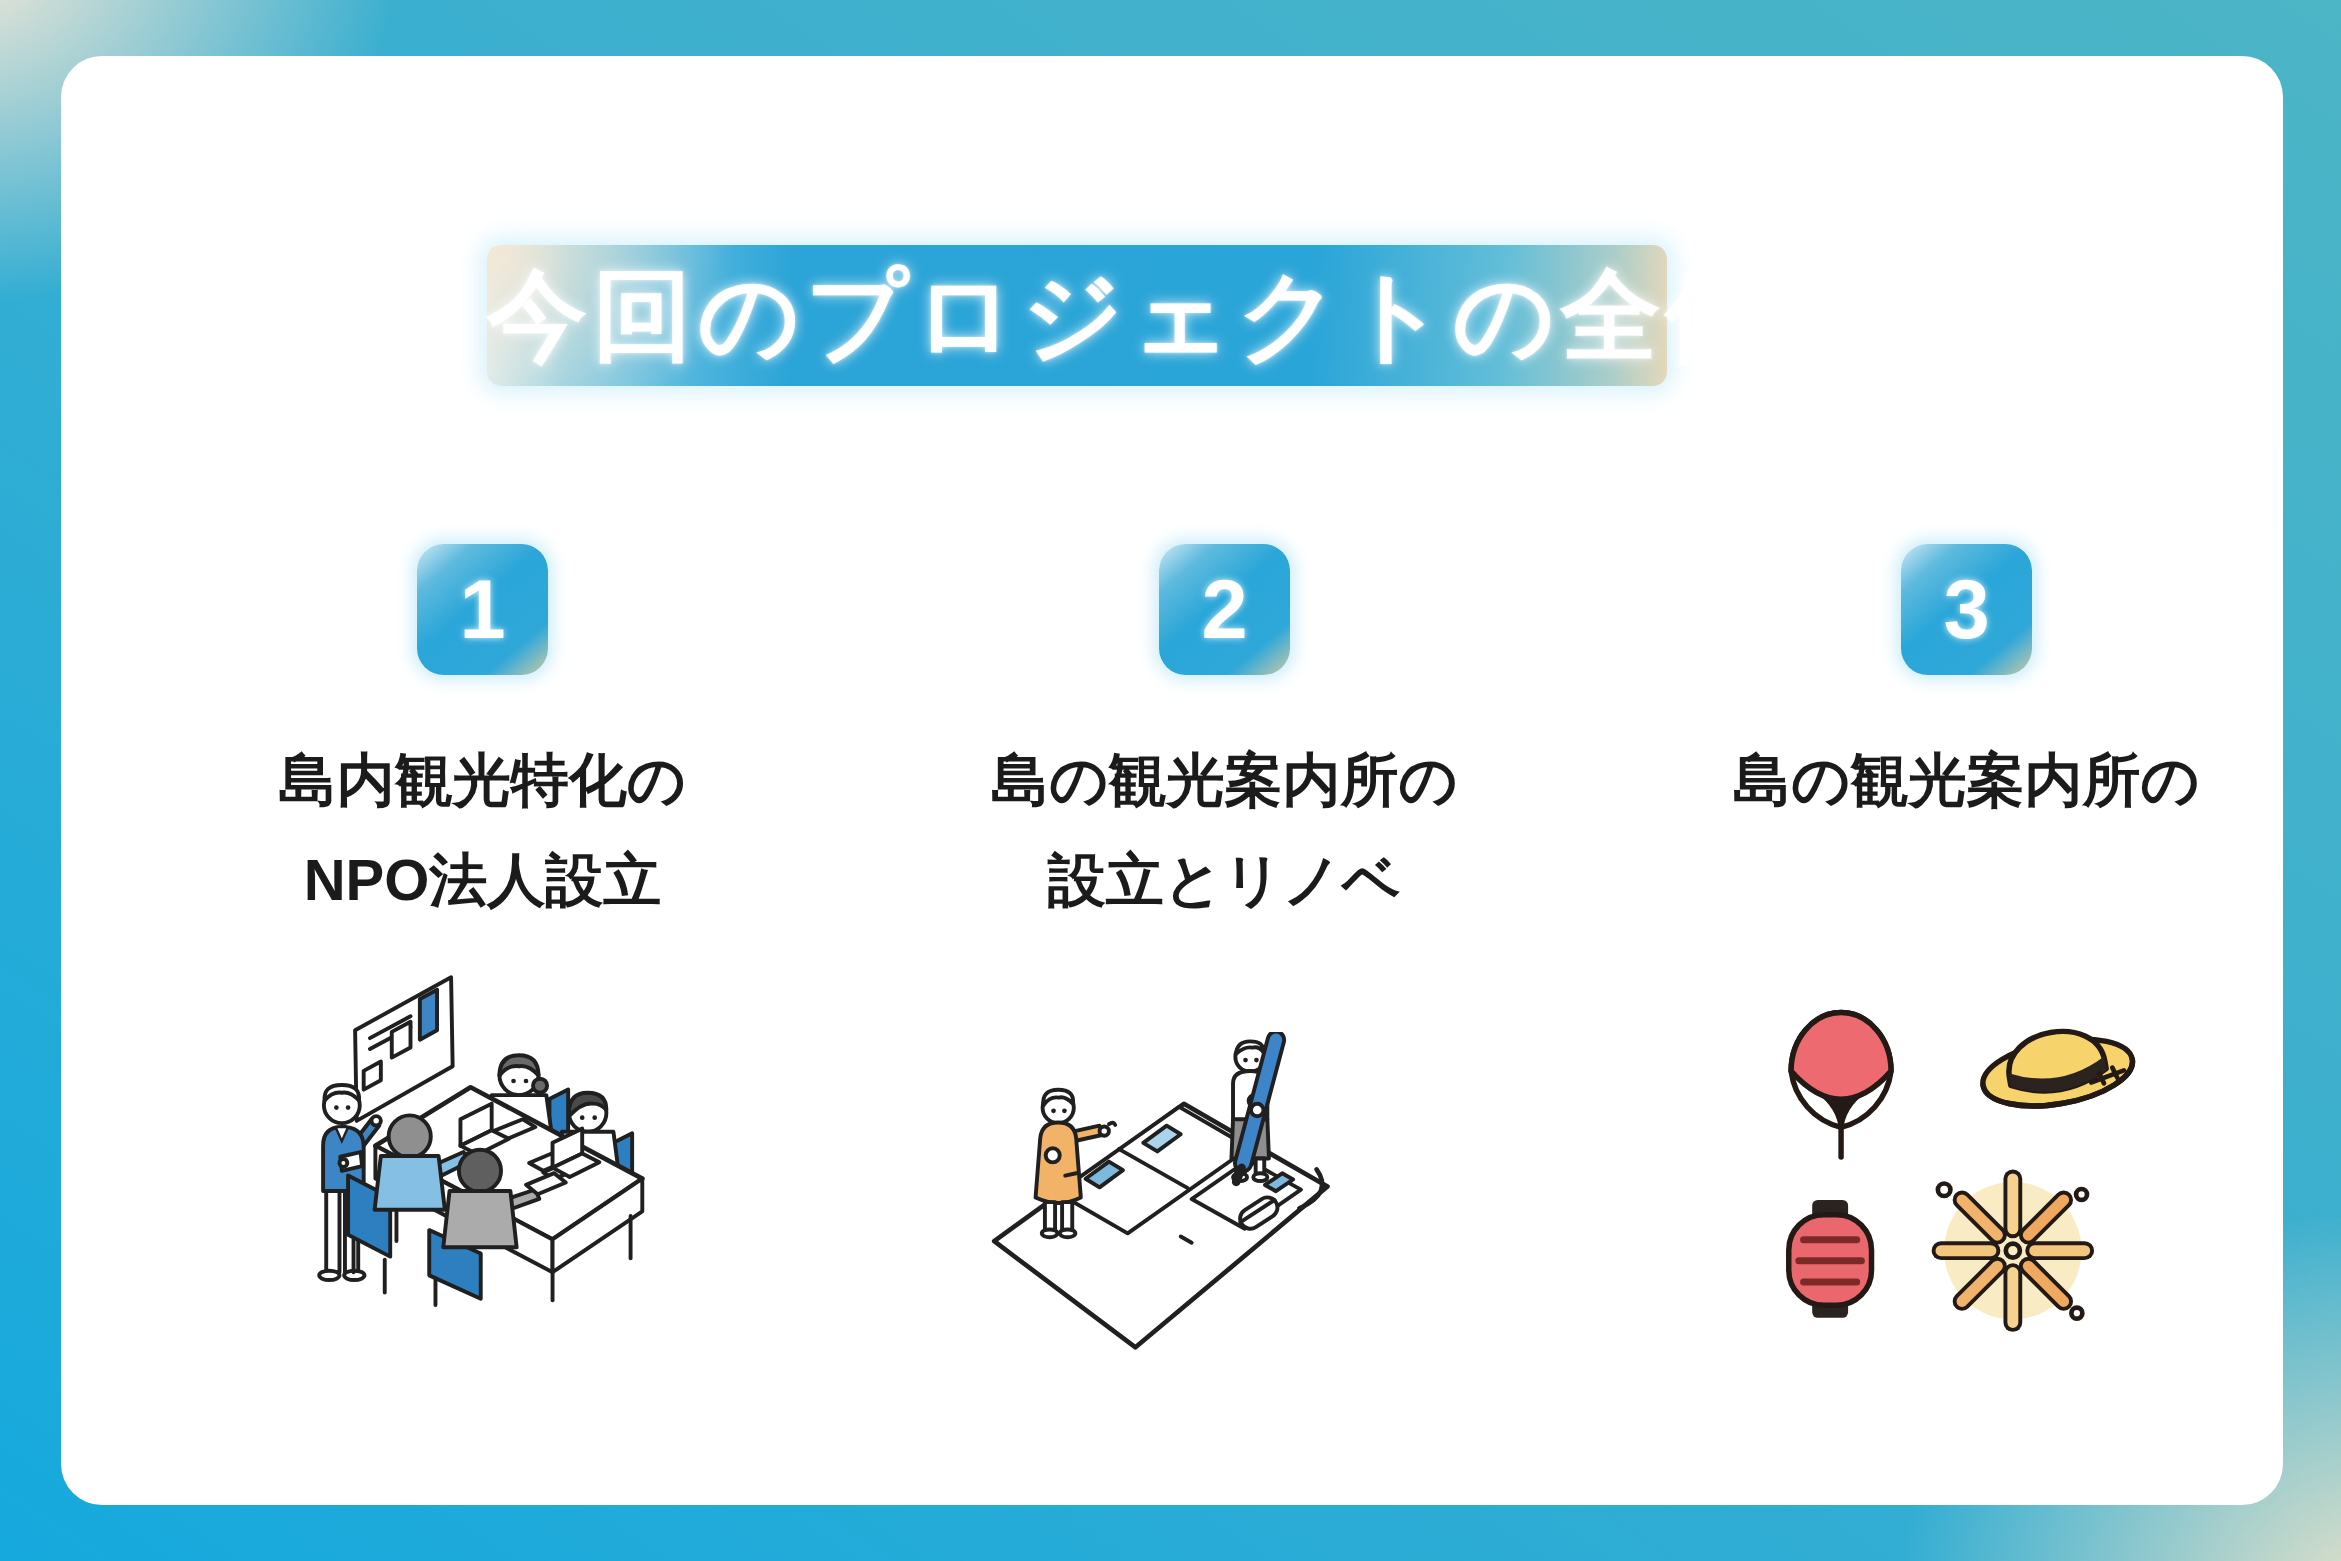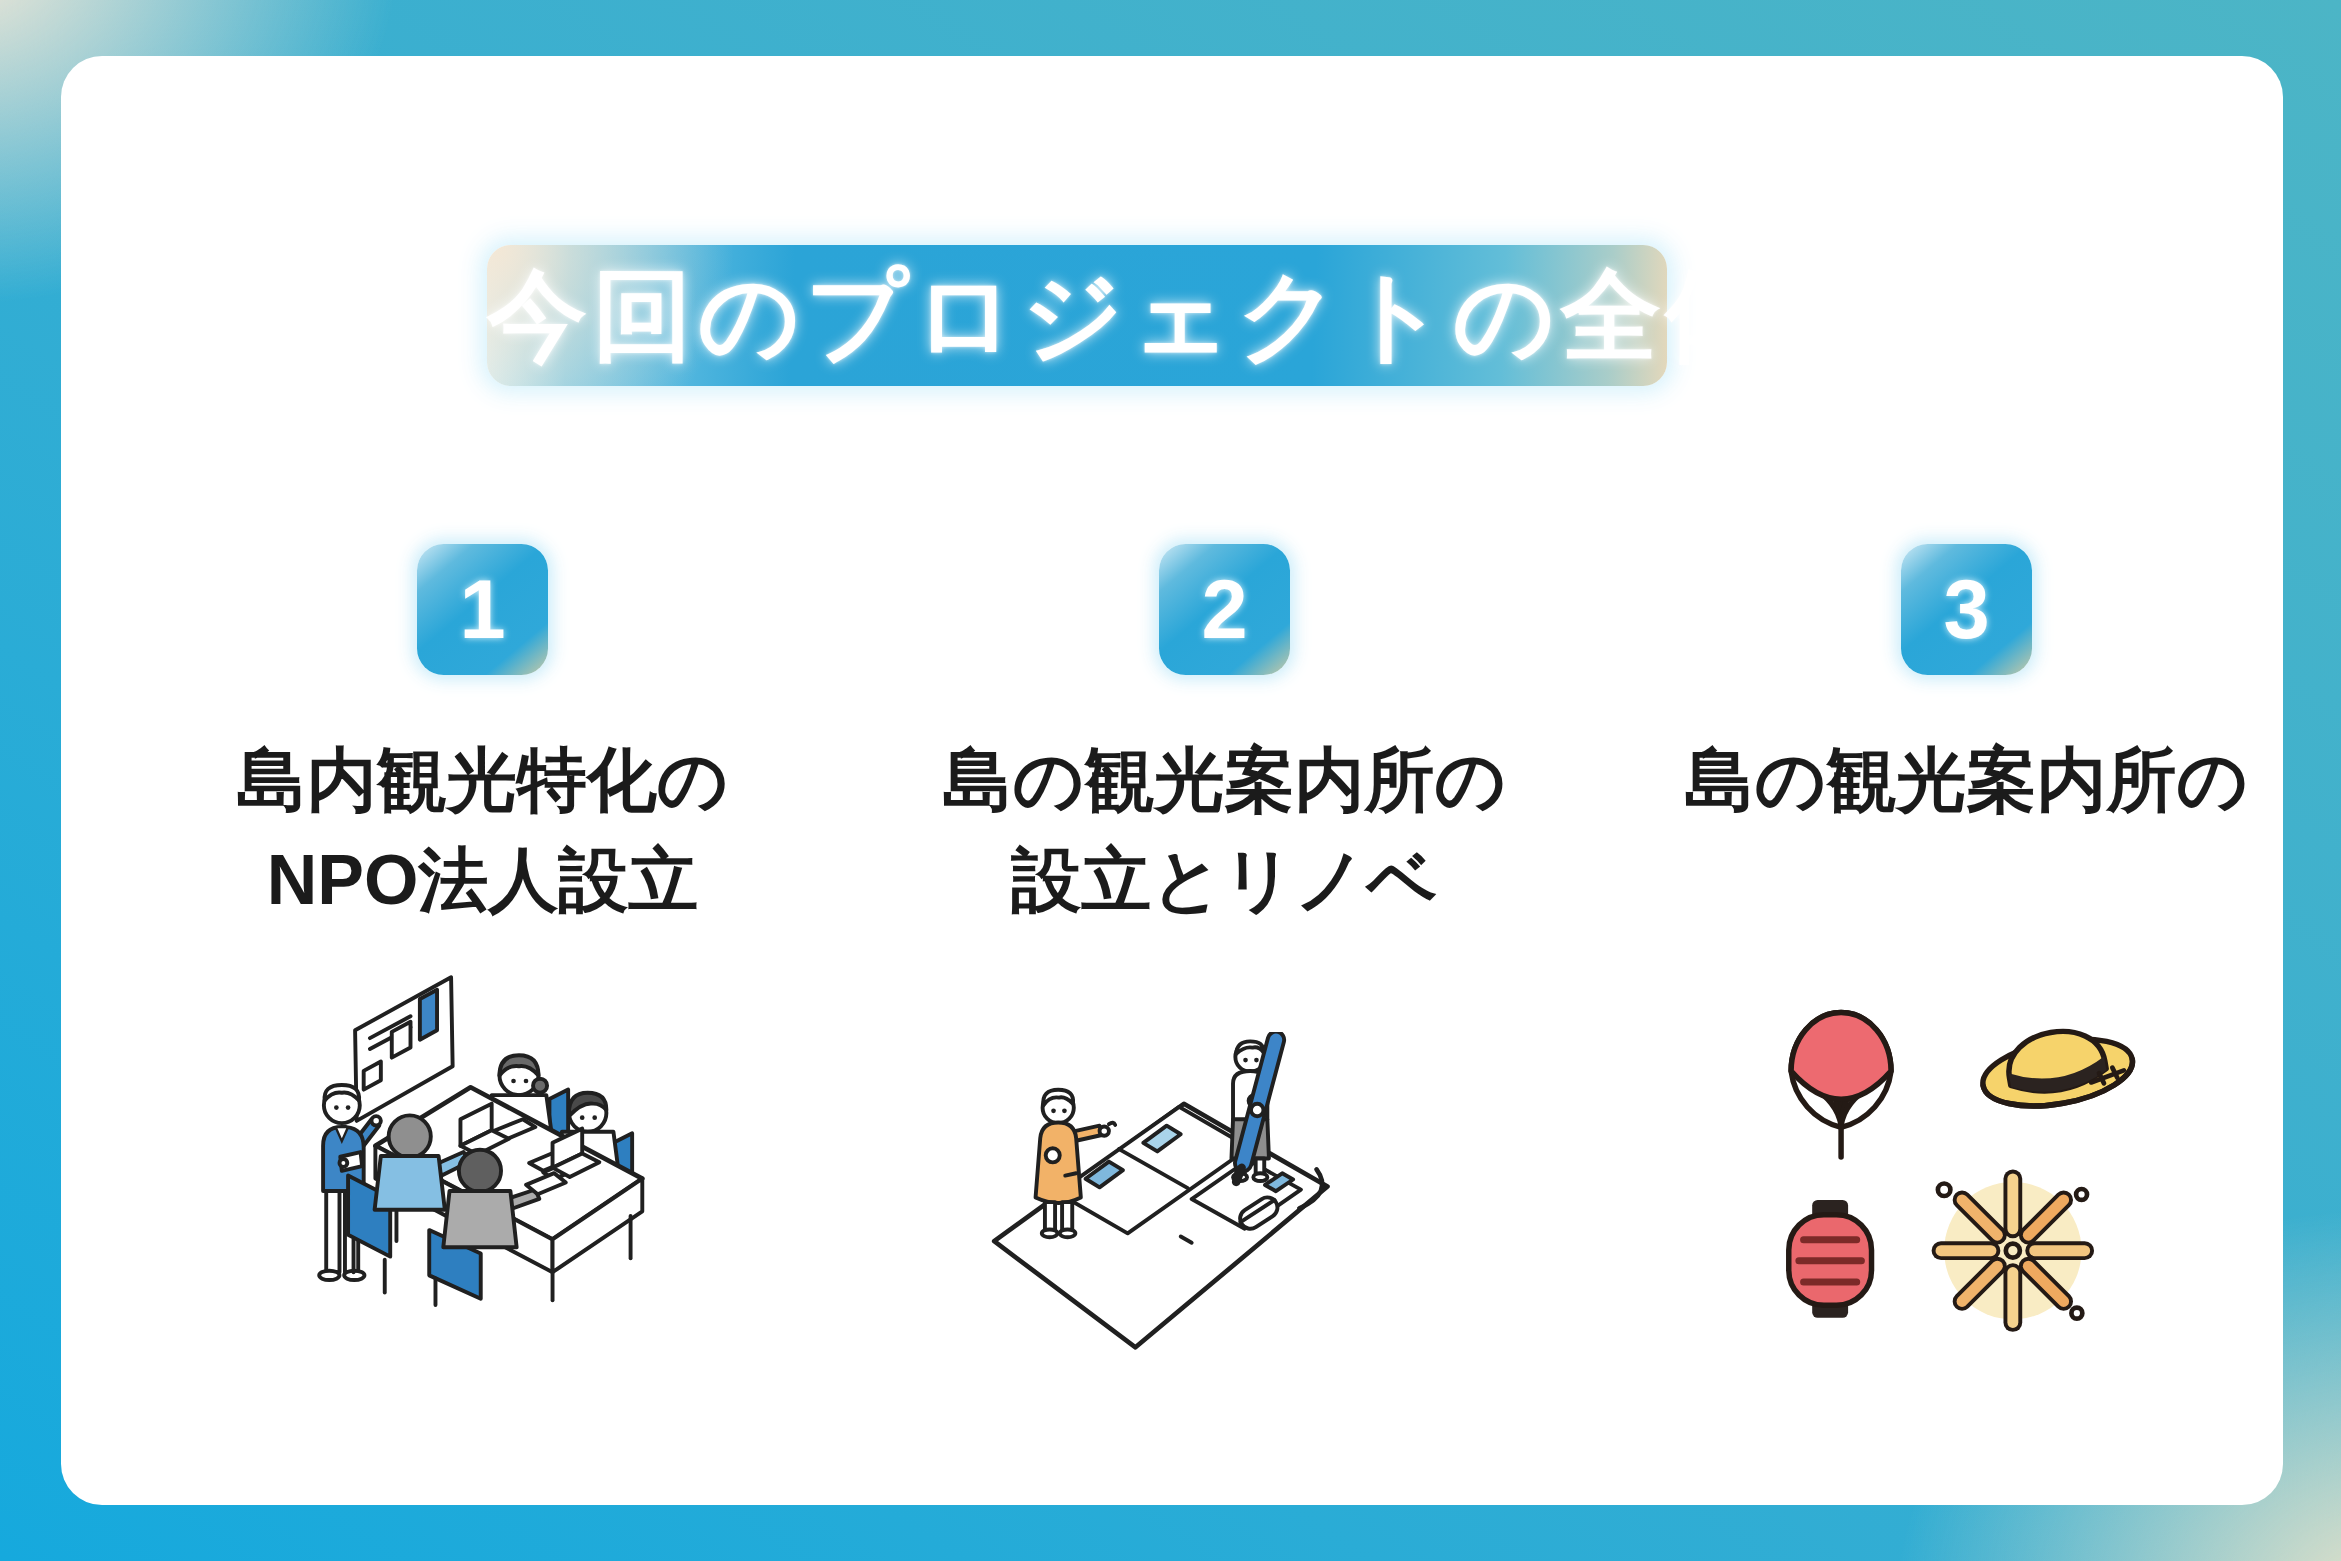--- a/index.html
+++ b/index.html
@@ -10,21 +10,21 @@
       radial-gradient(ellipse 742px 586px at -2% -3%, #f9ead7 0%, rgba(249,234,215,0) 60%),
       radial-gradient(ellipse 820px 664px at 102% 103%, #ece4c9 0%, rgba(236,228,201,0) 60%),
       linear-gradient(to bottom left, #4cb5c6 0%, #38aed1 50%, #16a9dd 100%);
   }
   .card{
     position:absolute;left:61px;top:56px;width:2222px;height:1449px;
     background:#ffffff;border-radius:41px;
   }
   .banner{
     position:absolute;left:426px;top:189px;width:1180px;height:141px;
-    border-radius:24px;
+    border-radius:14px;
     background:
       radial-gradient(circle at 1% 2%, rgba(247,231,211,.9), rgba(247,231,211,0) 20%),
       linear-gradient(92deg,#d8f1f7 0%,#7ecbe6 7%,#2ba4d7 26%,#2aa5d8 70%,#63bed8 86%,#a9cdc9 95%,#e4d8bb 100%);
     box-shadow:0 0 22px 6.2px rgba(213,241,252,.95);
     text-align:center;
   }
   .banner-title{
     color:#ffffff;font-size:100px;font-weight:700;line-height:141px;
     letter-spacing:5.5px;white-space:nowrap;
     text-shadow:0 0 12.5px rgba(255,255,255,.8),0 0 3.1px rgba(255,255,255,.6);
@@ -34,21 +34,21 @@
   .badge{
     width:131px;height:131px;margin:0 auto;border-radius:26.6px;
     background:linear-gradient(140deg,#cfeaf5 0%,#5fbade 20%,#2aa6d8 45%,#2fa8d9 78%,#cbcba6 100%);
     box-shadow:0 0 15.6px 4.7px rgba(201,236,250,.95);
   }
   .badge-num{
     color:#ffffff;font-size:83px;font-weight:700;line-height:131px;
     text-shadow:0 0 7.8px rgba(230,248,255,.9);
   }
   .step-heading{
-    margin-top:55px;color:#1b1b1b;font-weight:700;font-size:70px;line-height:100px;
+    margin-top:55px;color:#1b1b1b;font-weight:700;font-size:58px;line-height:100px;
     white-space:nowrap;
   }
   .illo{position:absolute;}
   .illo1{left:234px;top:910px;width:359px;height:344px;}
   .illo2{left:929px;top:976px;width:344px;height:320px;}
   .illo3{left:1702px;top:937px;width:406px;height:367px;}
   svg .ln{stroke:#202020;stroke-width:5;stroke-linecap:round;stroke-linejoin:round;}
   svg .ln6{stroke:#202020;stroke-width:6;stroke-linecap:round;stroke-linejoin:round;}
   svg .th{stroke:#241a15;stroke-width:7;stroke-linecap:round;stroke-linejoin:round;}
 </style>

